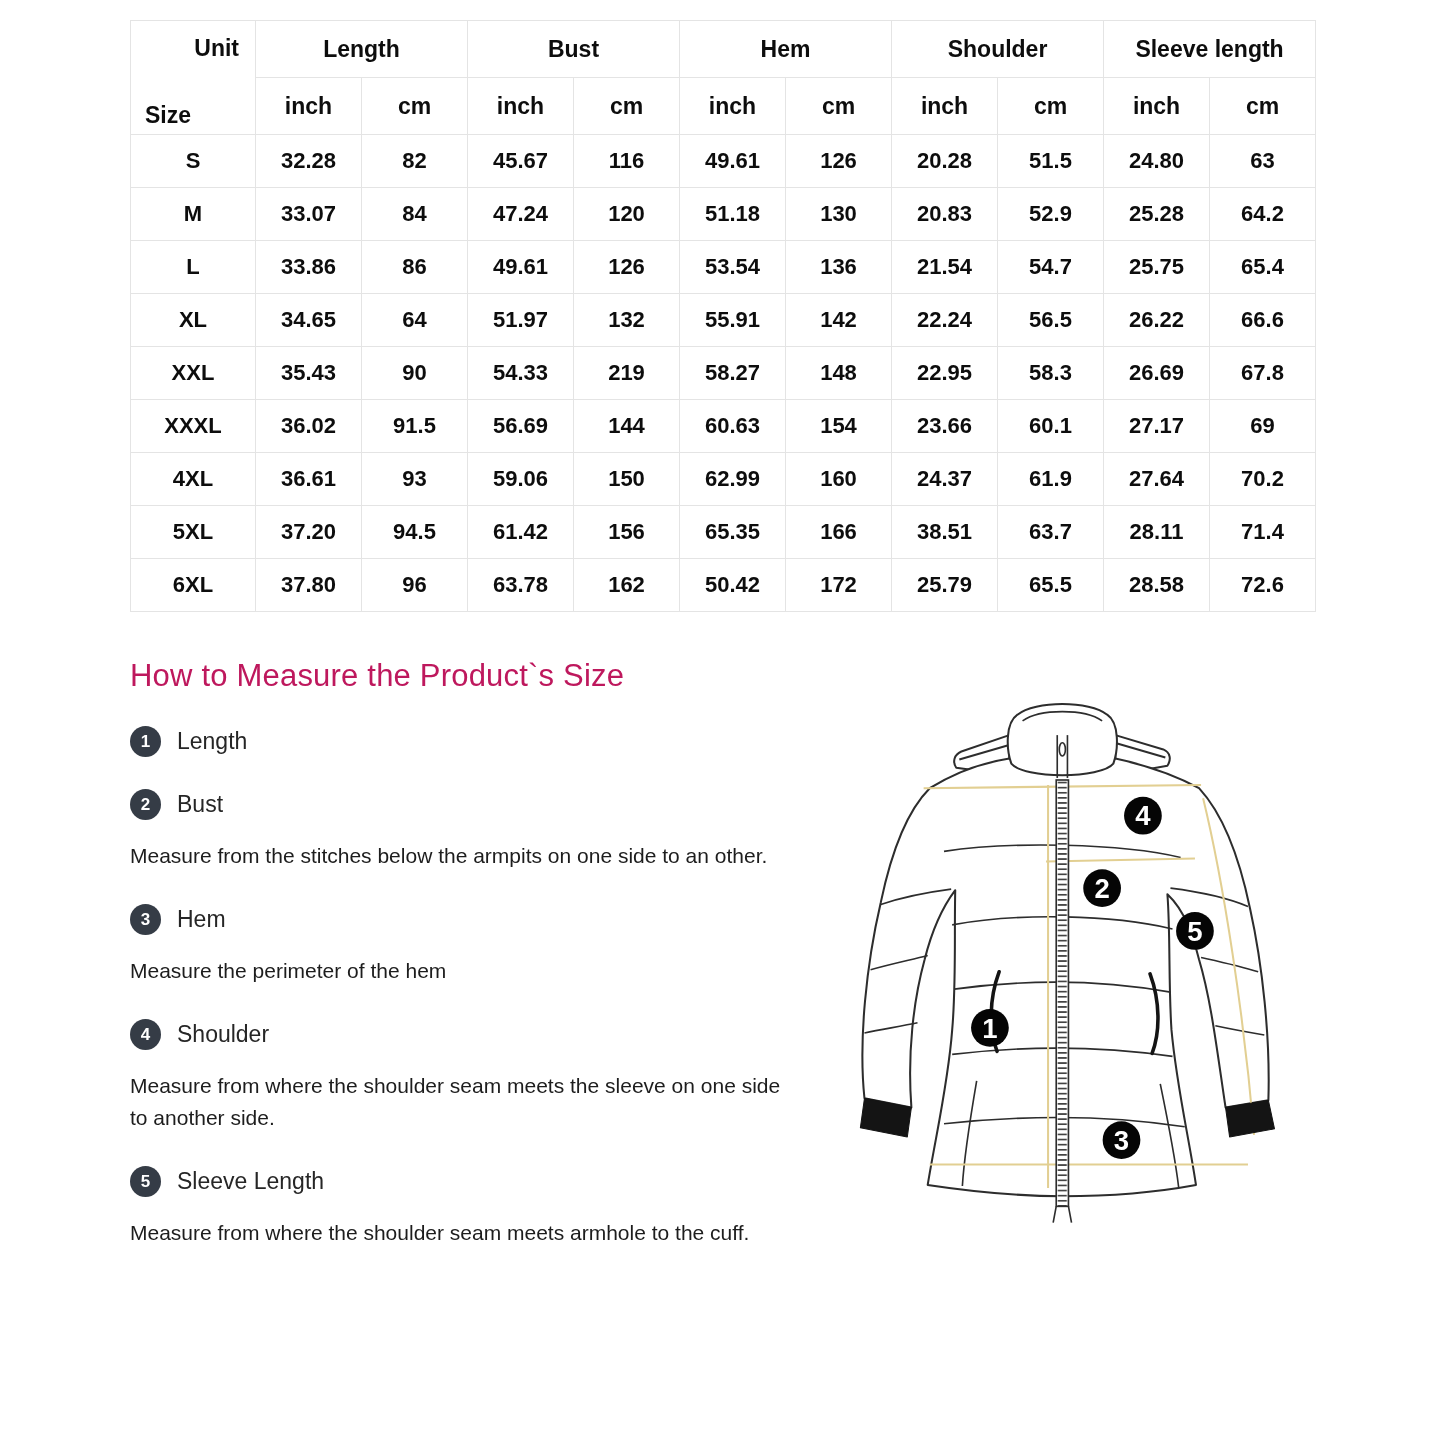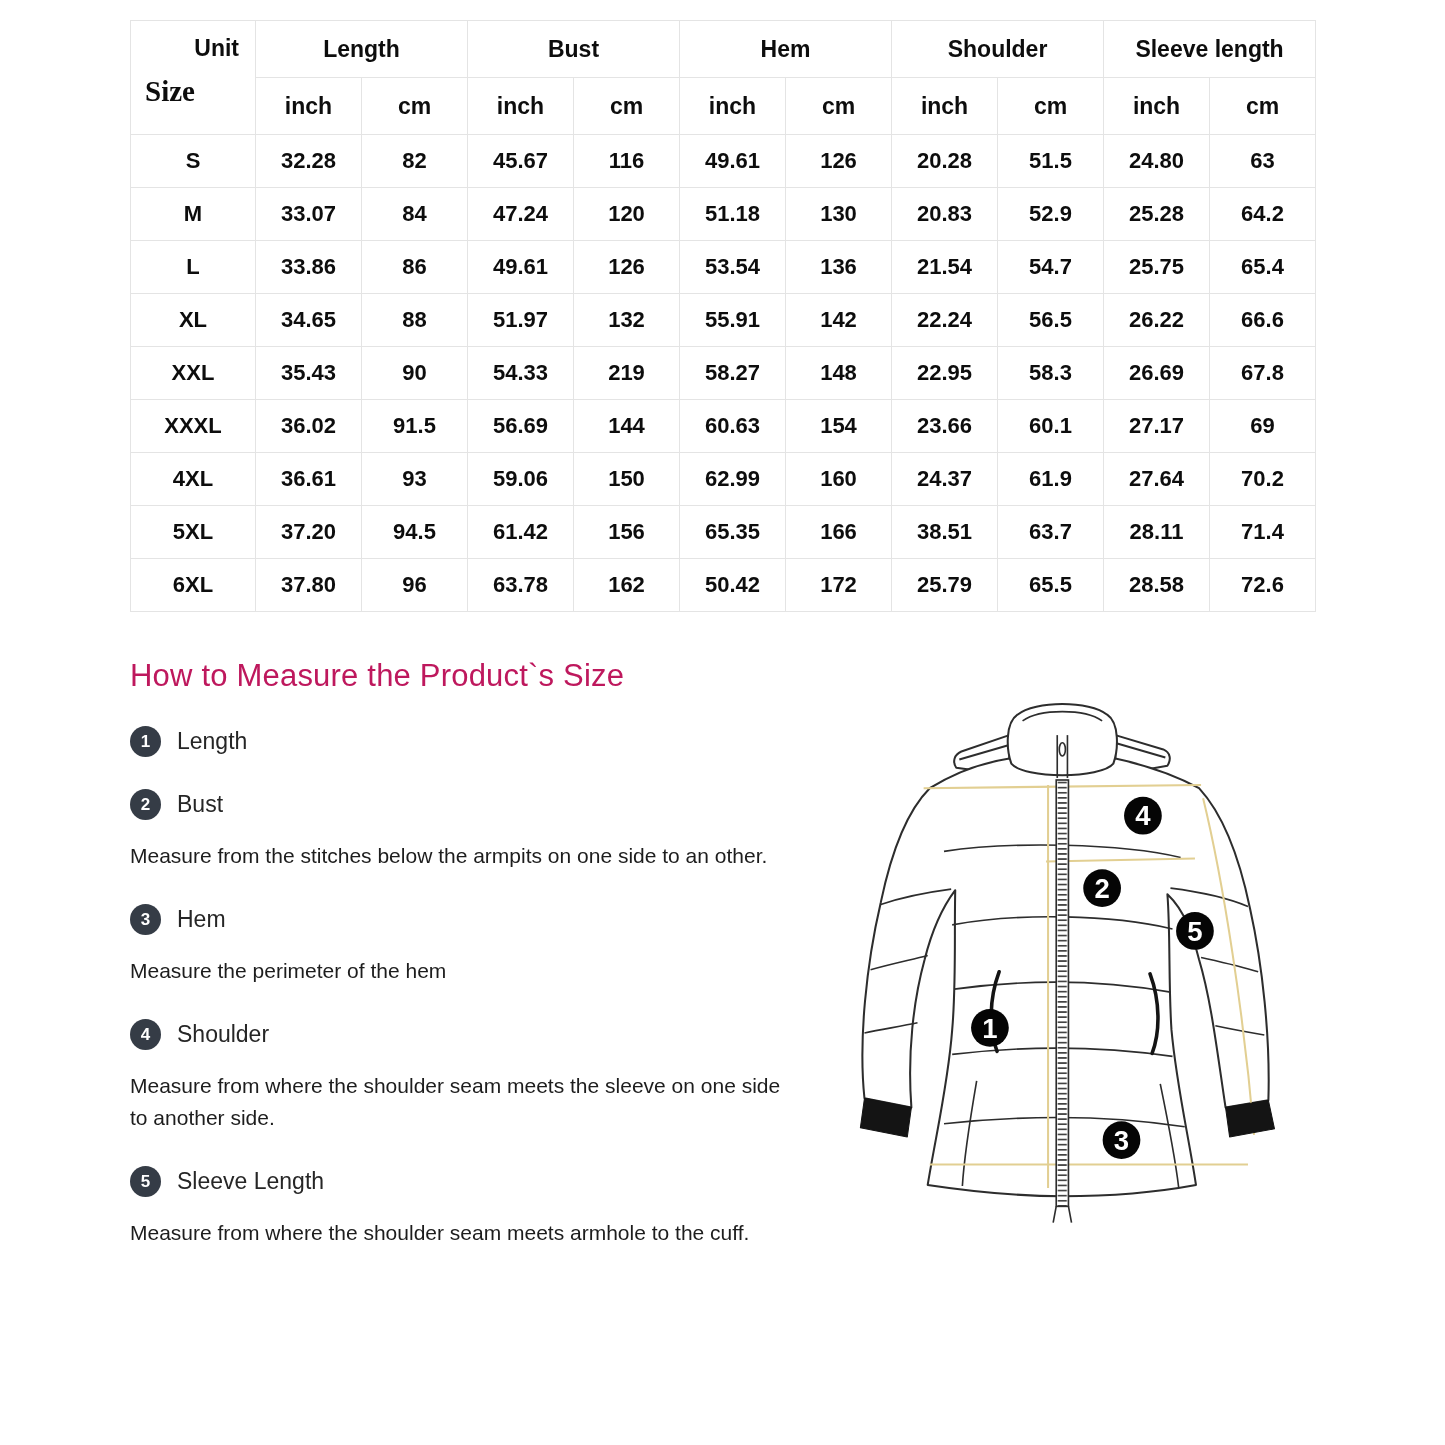--- a/index.html
+++ b/index.html
@@ -23,21 +23,21 @@
   .col-size { width:125px; }
   .col-val  { width:106px; }
 
   .corner {
     position:relative; padding:0;
     background:linear-gradient(to bottom right,
       #fff calc(50% - 0.8px), #e0e0e0 calc(50% - 0.8px),
       #e0e0e0 calc(50% + 0.8px), #fff calc(50% + 0.8px));
   }
   .corner .corner-unit { position:absolute; top:14px; right:16px; font-size:23px; }
-  .corner .corner-size { position:absolute; bottom:26px; left:14px; font-size:29px;font-family:Liberation Serif, serif; }
+  .corner .corner-size { position:absolute; bottom:5px; left:14px; font-size:23px; }
 
   .table-note {
     margin:10px 0 0 130px;
     font-size:20px; font-weight:normal; color:#8d8d8d;
   }
 
   
   .measure-section { margin:46px 0 0 130px; width:690px; }
   .measure-title { font-size:31px; font-weight:400; color:#be185d; letter-spacing:0.2px; }
 
@@ -140,21 +140,21 @@
           <td>53.54</td>
           <td>136</td>
           <td>21.54</td>
           <td>54.7</td>
           <td>25.75</td>
           <td>65.4</td>
         </tr>
         <tr>
           <th>XL</th>
           <td>34.65</td>
-          <td>88</td>
+          <td>64</td>
           <td>51.97</td>
           <td>132</td>
           <td>55.91</td>
           <td>142</td>
           <td>22.24</td>
           <td>56.5</td>
           <td>26.22</td>
           <td>66.6</td>
         </tr>
         <tr>

